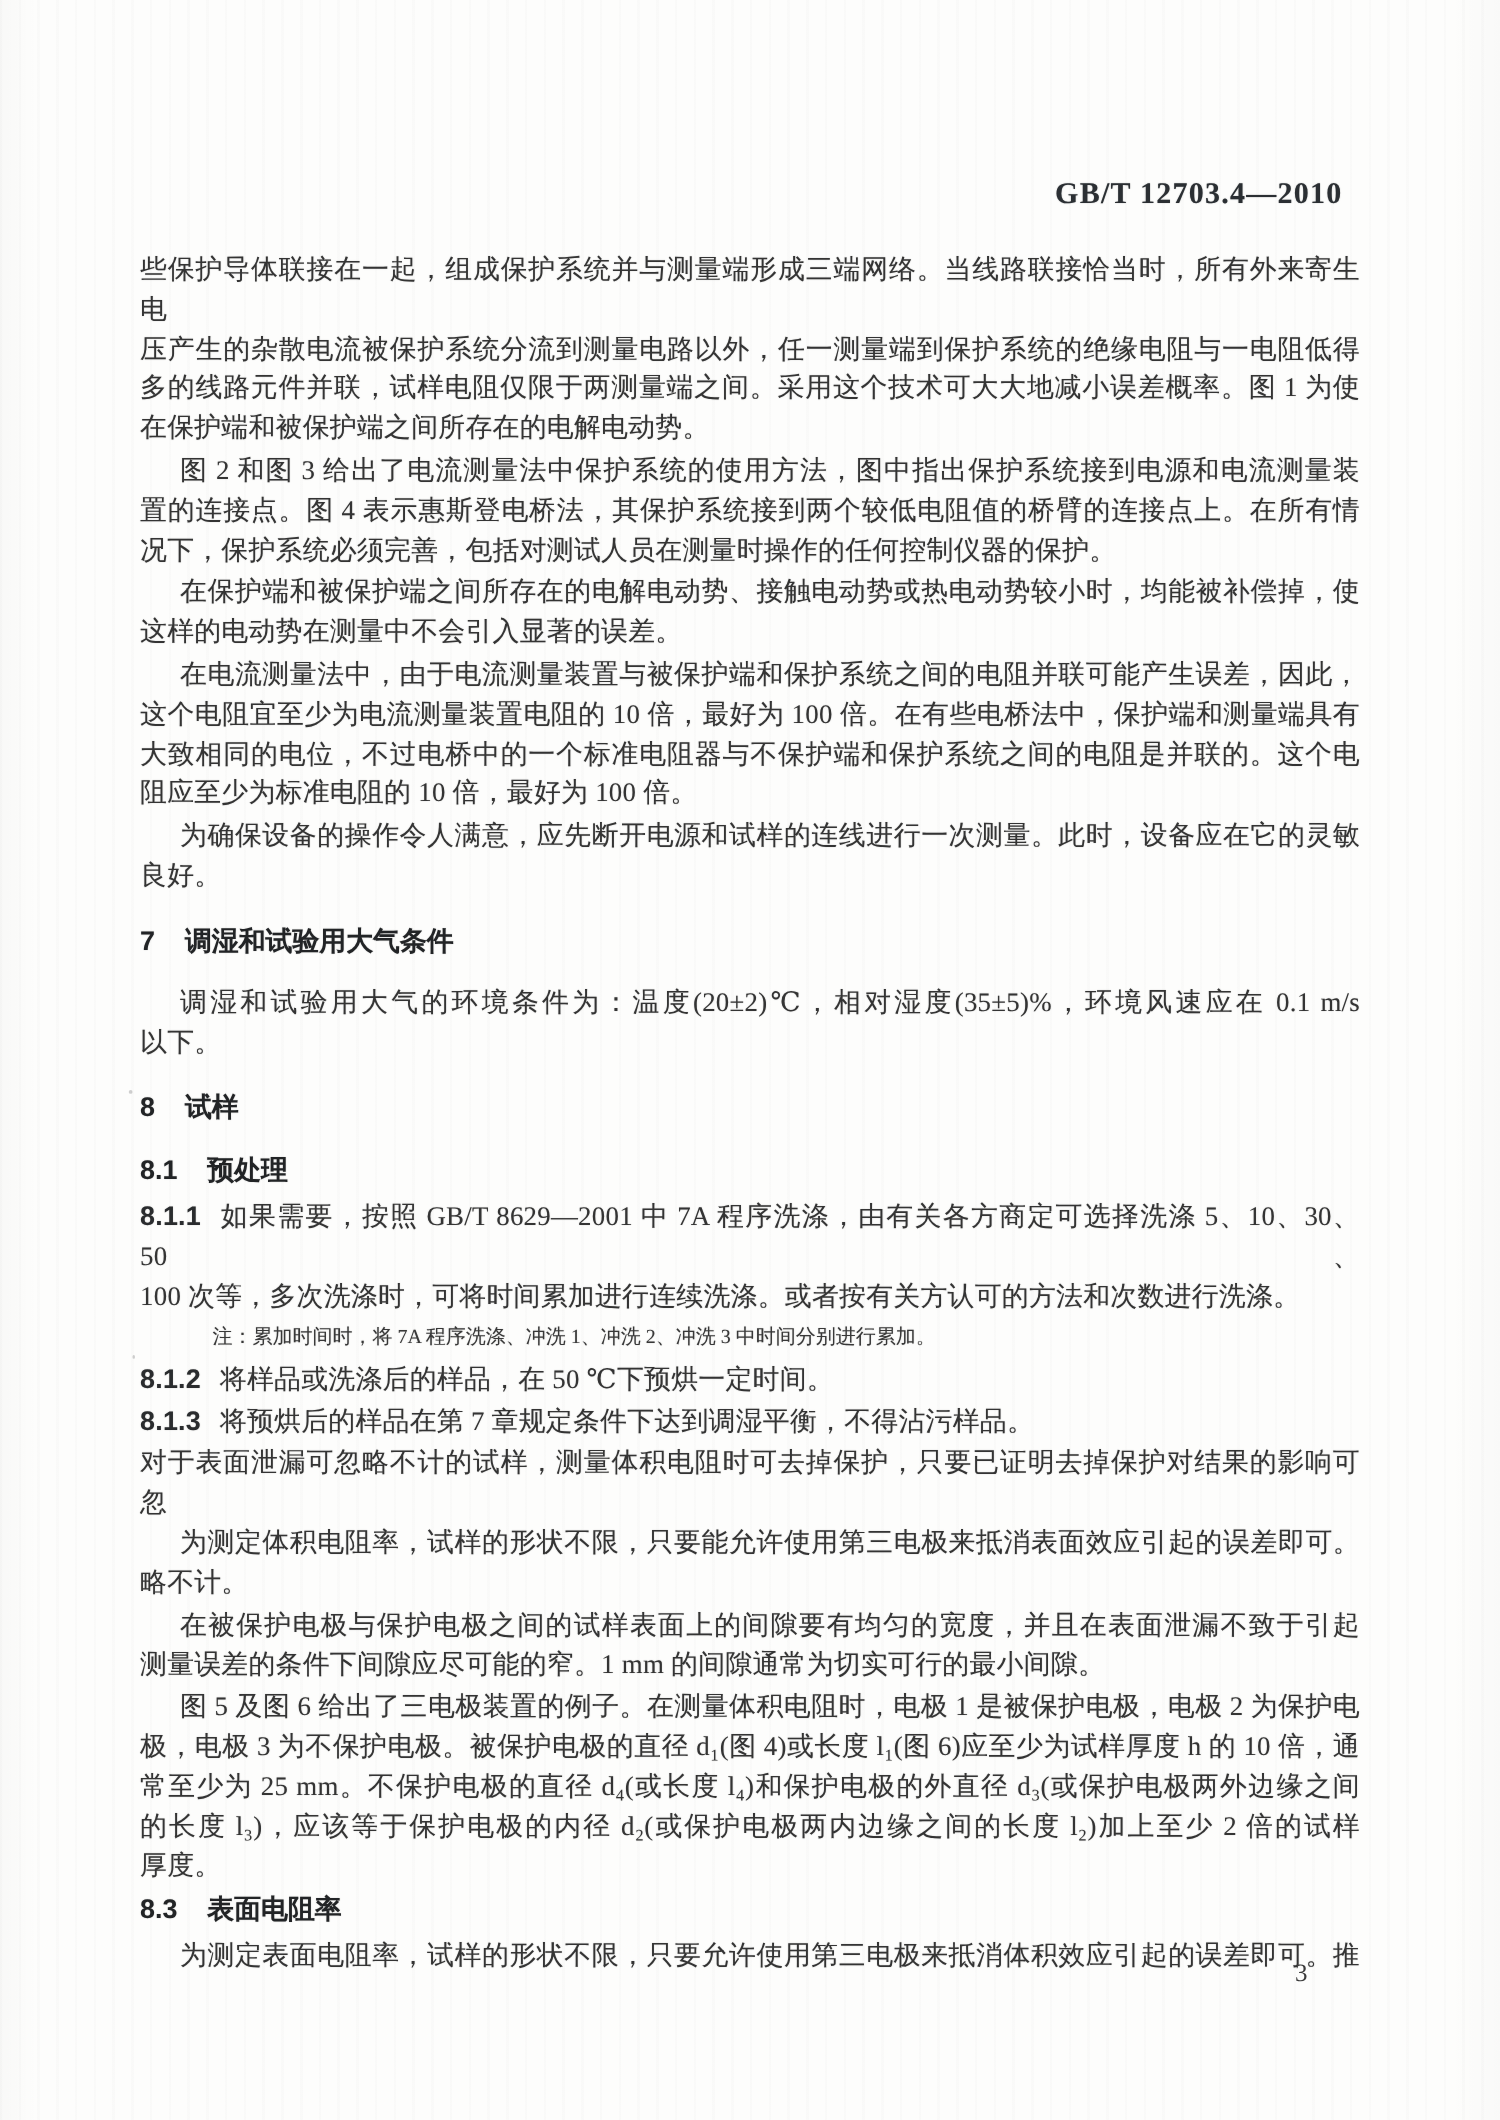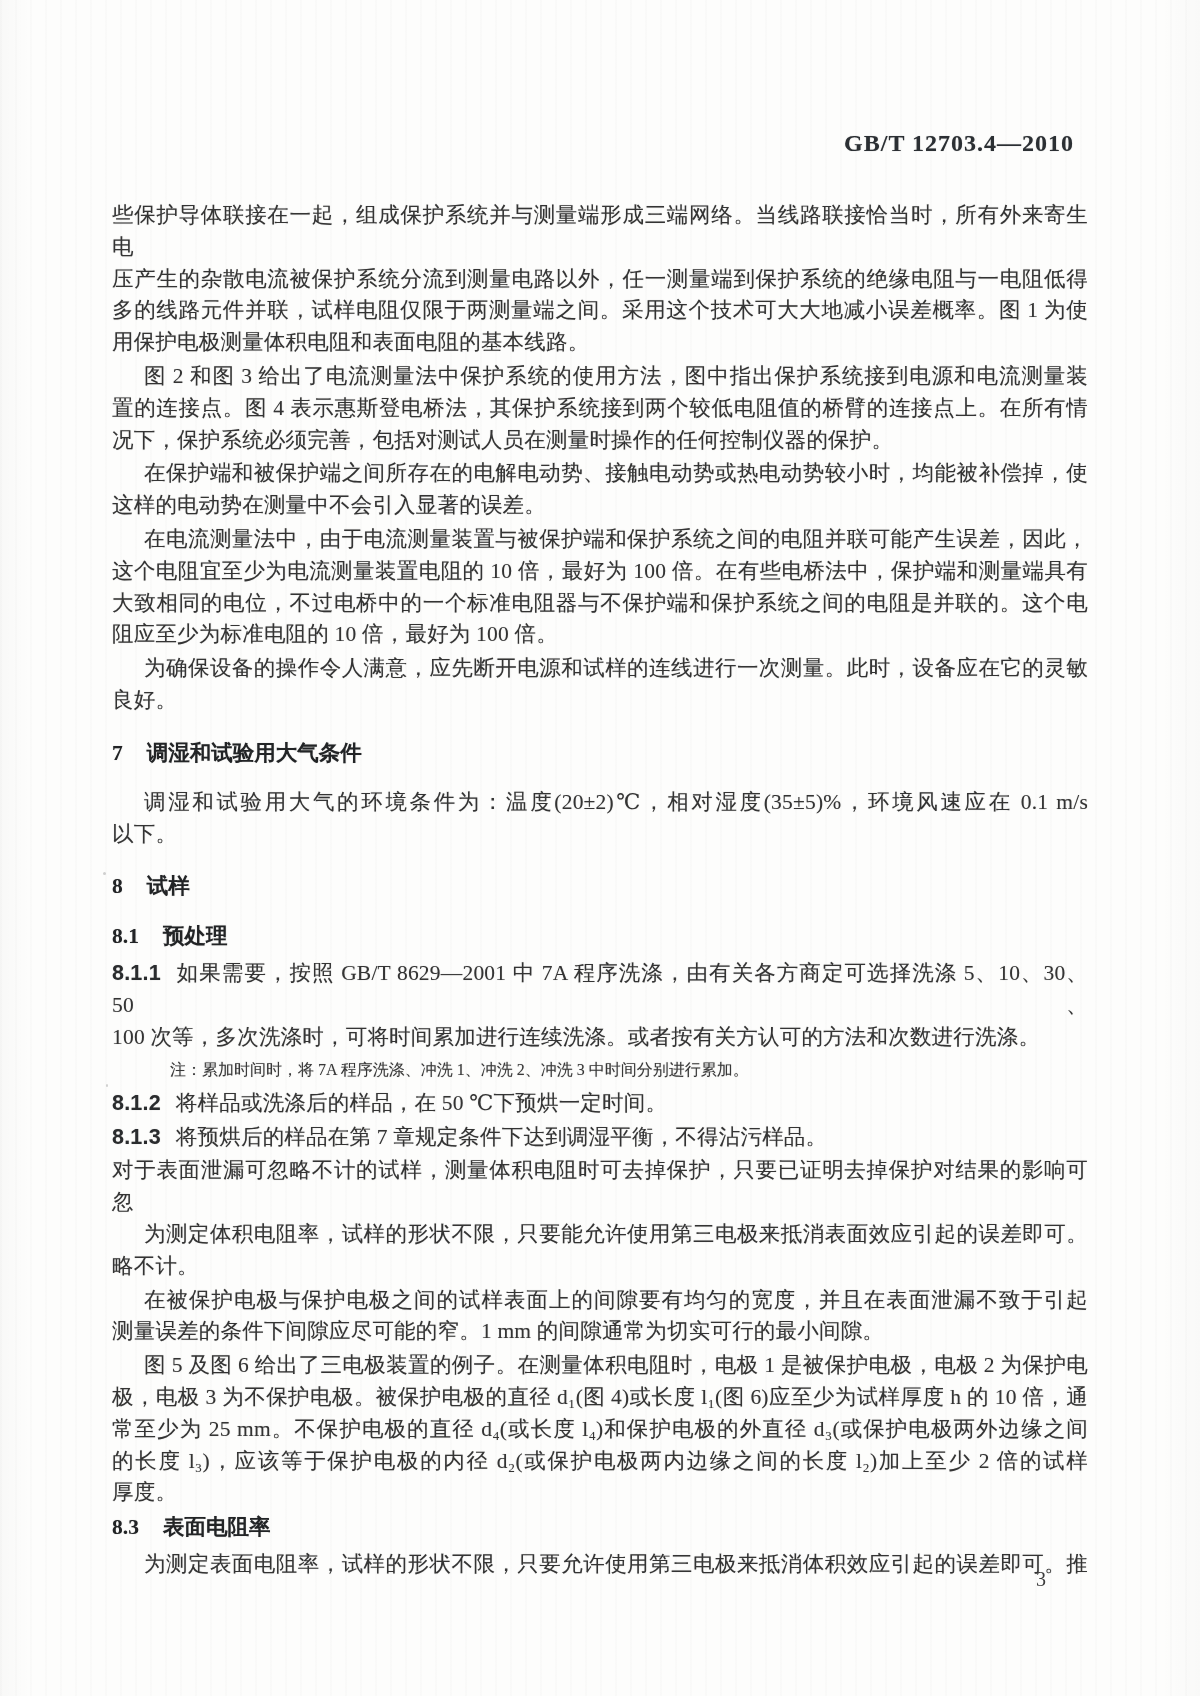--- a/index.html
+++ b/index.html
@@ -13,21 +13,21 @@
     width:1200px;height:1696px;
     background:
       linear-gradient(90deg, rgba(0,0,0,.018) 0, rgba(0,0,0,0) 30px, rgba(0,0,0,0) 1160px, rgba(0,0,0,.015) 1200px),
       repeating-linear-gradient(90deg, rgba(110,110,110,.022) 0 2px, rgba(0,0,0,0) 2px 15px),
       #fdfdfc;
     font-family:"Liberation Serif","DejaVu Serif",serif;
     color:#343434;
   }
   .header-code{
     position:absolute;
-    top:130px; right:126px;
+    top:142px; right:126px;
     font-size:24px; font-weight:bold;
     letter-spacing:1px;
     color:#2b2f33;
     text-shadow:0 0 1px rgba(43,47,51,.4);
     white-space:nowrap;
     text-align:right;
   }
   .doc-body{
     position:absolute;
     left:112px; top:200px; width:976px;
@@ -44,21 +44,21 @@
   }
   .j{text-align:justify; text-align-last:justify;}
   .fl{padding-left:32px;}
   .note-line{
     font-size:16px;
     line-height:28px;
     padding-left:58px;
     color:#383838;
   }
   .heading{
-    font-family:Liberation Serif, serif;
+    font-family:Liberation Sans, sans-serif;
     font-weight:bold;
     font-size:21.5px;
     line-height:32px;
     color:#222426;
   }
   .hnum{margin-right:24px;}
   .cnum{
     font-family:"Liberation Sans","DejaVu Sans",sans-serif;
     font-weight:bold;
     margin-right:15px;
@@ -81,21 +81,21 @@
 </head>
 <body>
 
 <div class="page">
   <div class="header-code">GB/T 12703.4—2010</div>
   <div class="doc-body">
       <div class="blk blk-p">
         <div class="line j">些保护导体联接在一起，组成保护系统并与测量端形成三端网络。当线路联接恰当时，所有外来寄生电</div>
         <div class="line j">压产生的杂散电流被保护系统分流到测量电路以外，任一测量端到保护系统的绝缘电阻与一电阻低得</div>
         <div class="line j">多的线路元件并联，试样电阻仅限于两测量端之间。采用这个技术可大大地减小误差概率。图 1 为使</div>
-        <div class="line">用保护电极测量体积电阻和表面电阻的基本线路。</div>
+        <div class="line">在保护端和被保护端之间所存在的电解电动势。</div>
       </div>
       <div class="blk blk-p">
         <div class="line j fl">图 2 和图 3 给出了电流测量法中保护系统的使用方法，图中指出保护系统接到电源和电流测量装</div>
         <div class="line j">置的连接点。图 4 表示惠斯登电桥法，其保护系统接到两个较低电阻值的桥臂的连接点上。在所有情</div>
         <div class="line">况下，保护系统必须完善，包括对测试人员在测量时操作的任何控制仪器的保护。</div>
       </div>
       <div class="blk blk-p">
         <div class="line j fl">在保护端和被保护端之间所存在的电解电动势、接触电动势或热电动势较小时，均能被补偿掉，使</div>
         <div class="line">这样的电动势在测量中不会引入显著的误差。</div>
       </div>

